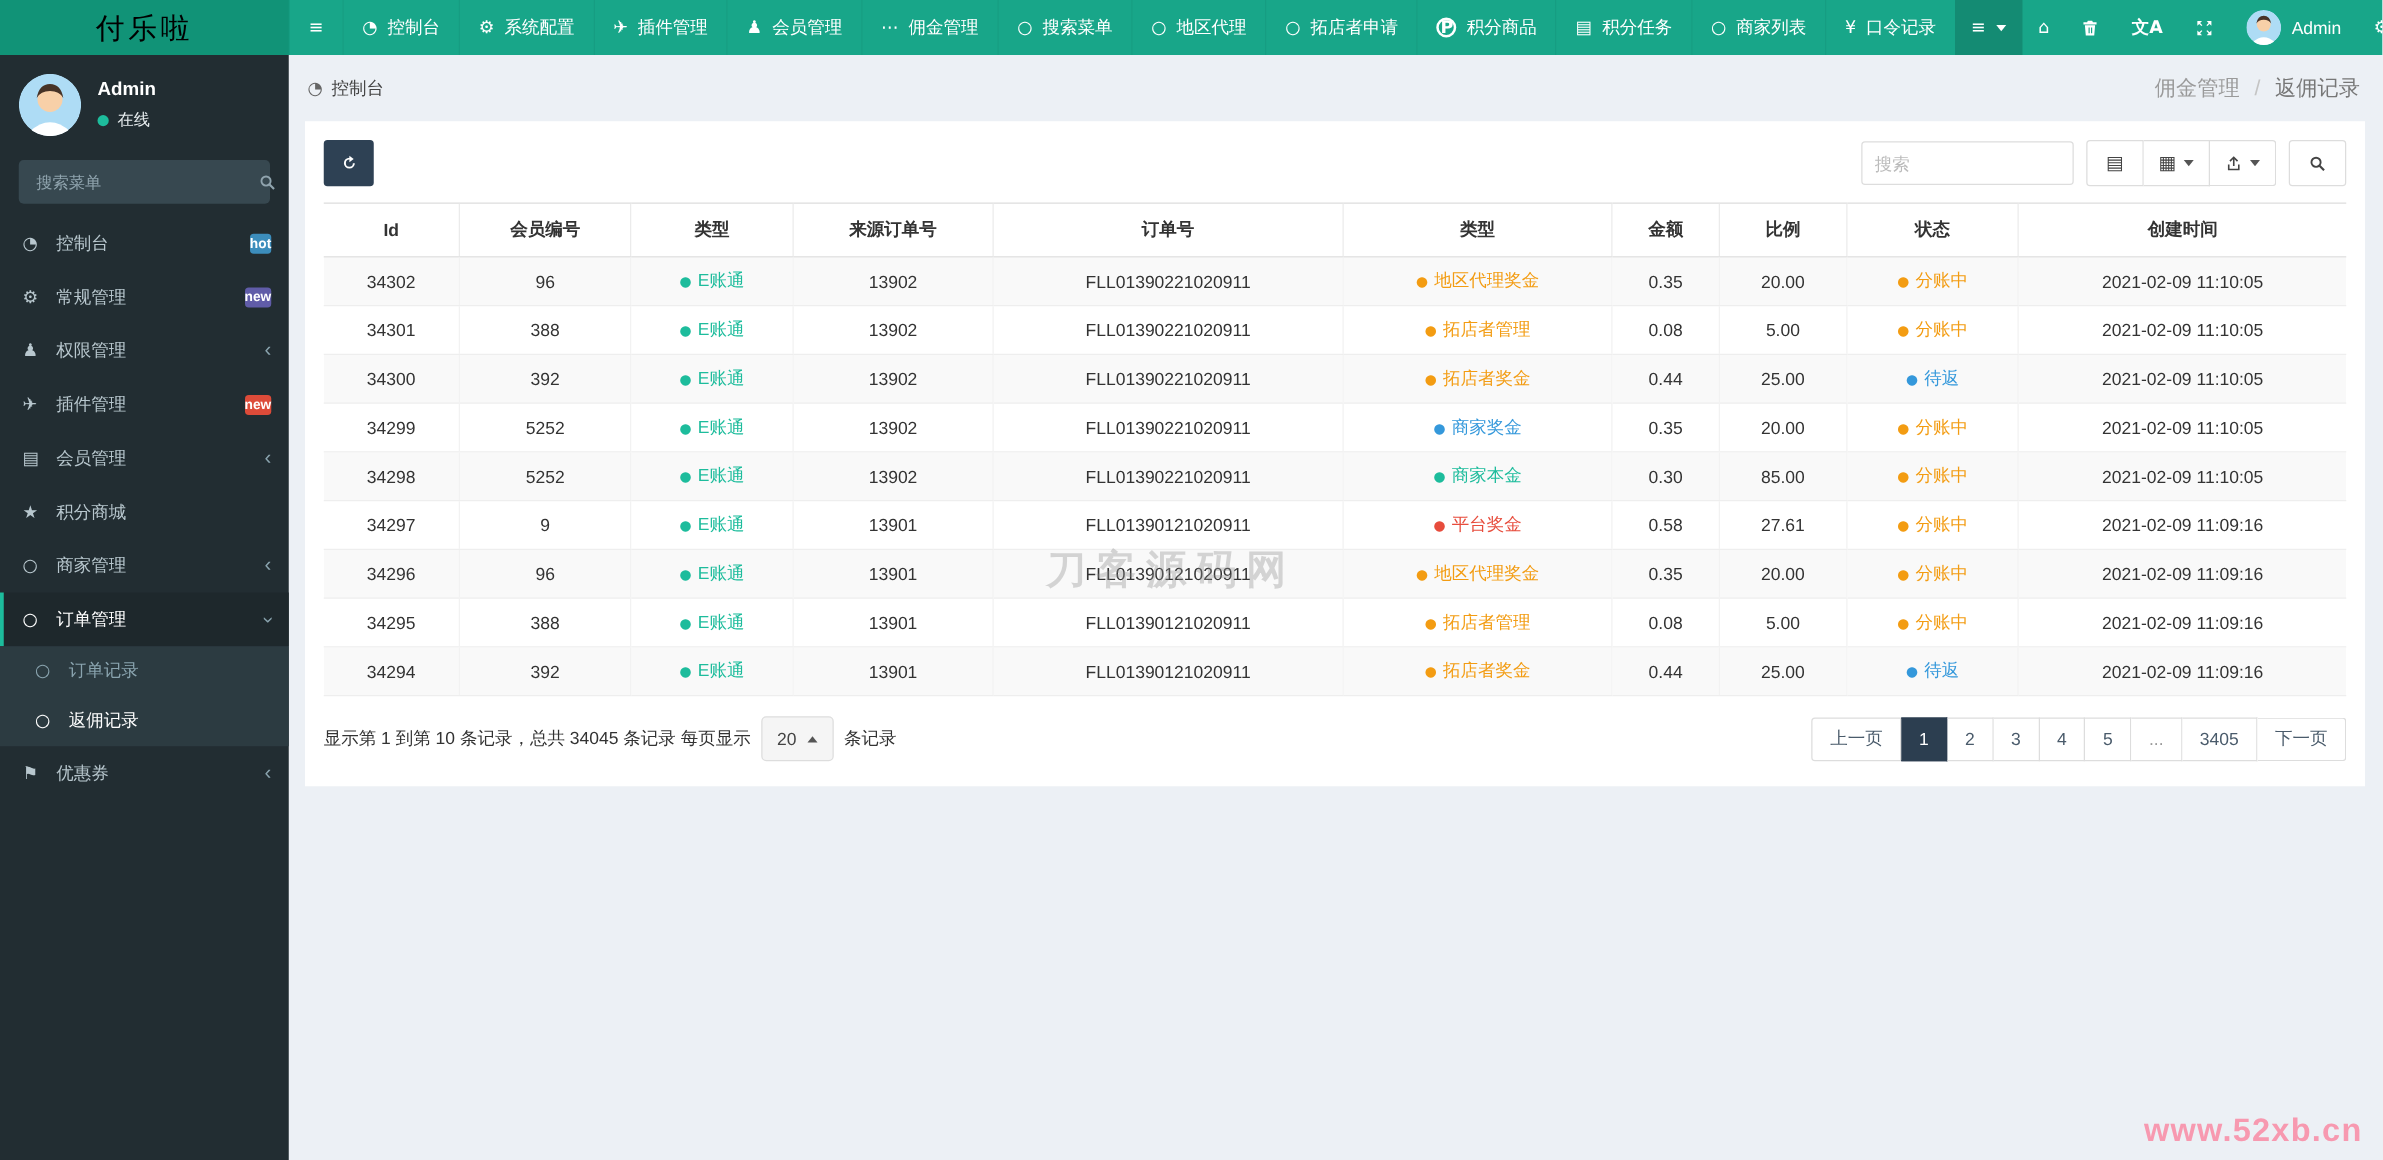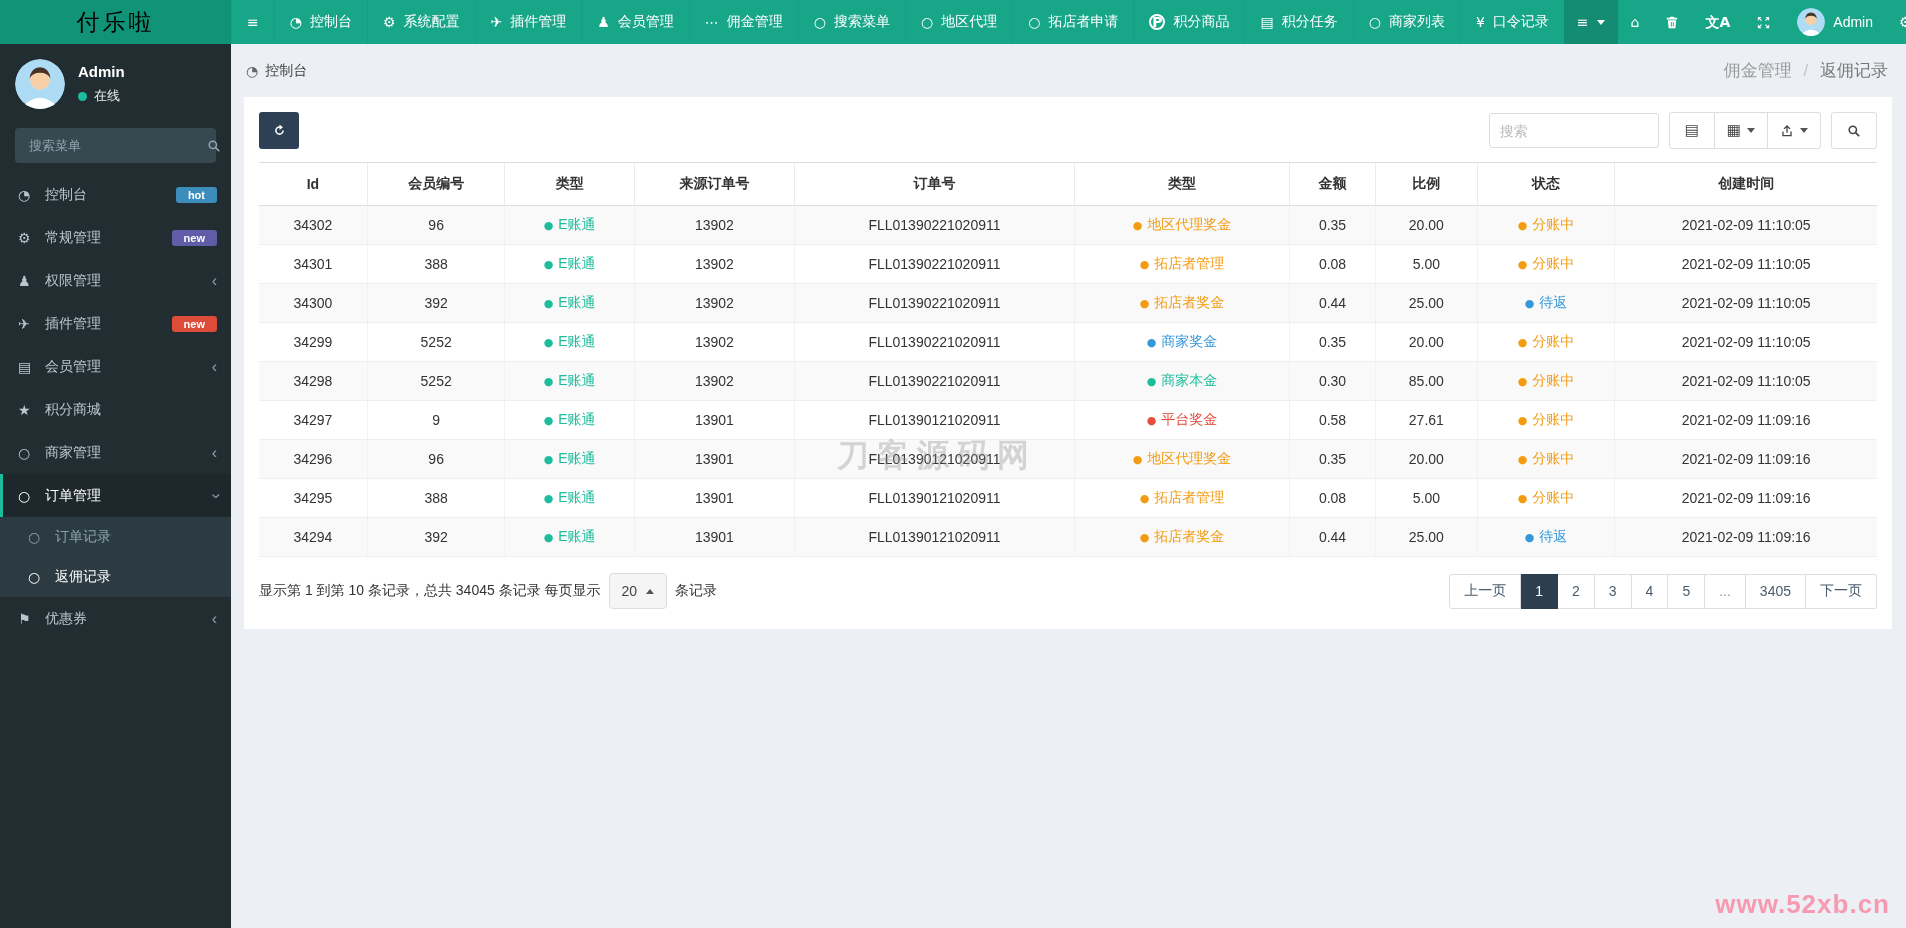--- a/index.html
+++ b/index.html
@@ -30,21 +30,21 @@
   .user-status{color:#e8eef0;font-size:13px;display:flex;align-items:center;gap:7px}
   .status-dot{width:9px;height:9px;border-radius:50%;background:#1dbc9c;display:inline-block}
   .menu-search{margin:4px 15px 10px;background:#374850;border-radius:4px;display:flex;align-items:center;height:35px;padding:0 12px}
   .menu-search input{flex:1;background:transparent;border:0;outline:0;color:#ccc;font-size:13px;font-family:inherit}
   .menu-search input::placeholder{color:#90a4ae}
   .ms-icon{color:#90a4ae}
   .menu{list-style:none;margin:10px 0 0;padding:0}
   .menu-item{display:flex;align-items:center;height:43px;padding:0 14px 0 15px;color:#b8c7ce;font-size:14px;border-left:3px solid transparent;box-sizing:border-box}
   .menu-item .icon{width:27px;font-size:14px;justify-content:flex-start;color:inherit}
   .menu-item.active{background:#1e282c;color:#fff;border-left-color:#1dbc9c}
-  .badge{margin-left:auto;font-size:11px;font-weight:bold;color:#fff;padding:2px 12px;border-radius:3px}
+  .badge{margin-left:auto;font-size:11px;font-weight:bold;color:#fff;padding:2px 0;border-radius:3px}
   .badge.blue{background:#3c8dbc}.badge.purple{background:#605ca8}.badge.red{background:#dd4b39}
   .chevron{margin-left:auto;font-size:16px;color:#8aa4af}
   .chevron.down{transform:rotate(-90deg)}
   .submenu{list-style:none;margin:0;padding:0;background:#2c3b41}
   .submenu .menu-item{height:40px;padding-left:25px;color:#8aa4af;border-left:3px solid transparent;background:transparent}
   .submenu .menu-item.active{color:#fff;border-left-color:transparent;background:transparent}
   .submenu .menu-item.active .icon{font-weight:bold;color:#fff}
 
   
   .main{position:absolute;left:231px;top:44px;right:0;bottom:0;background:#ecf0f5;overflow:hidden}

